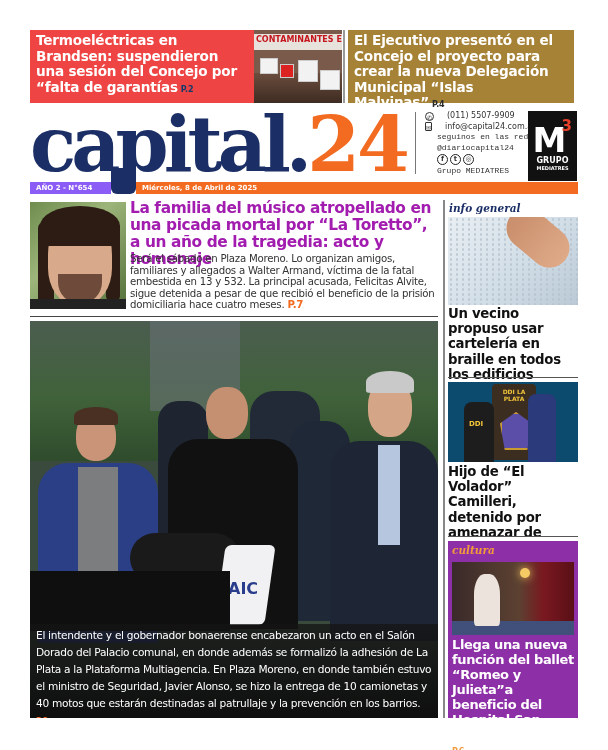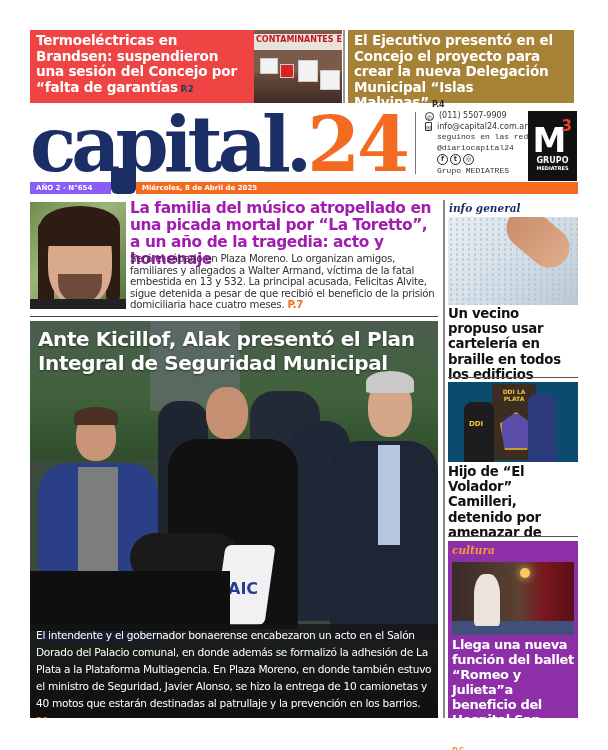--- a/index.html
+++ b/index.html
@@ -18,21 +18,21 @@
   .teaser-photo .sign.red { background:#d22; }
   .teaser-photo .crowd { position:absolute; left:0; bottom:0; width:100%; height:30px; background:linear-gradient(180deg,#6b4d3d,#3e2b22); }
   .vdiv { left:343px; top:30px; width:2px; height:73px; background:#999; }
 
   
   .logo { left:30px; top:106px; height:78px; width:380px; white-space:nowrap; }
   .logo .cap { font-family:"DejaVu Serif", serif; font-weight:bold; font-size:76px; color:#1b2f66; letter-spacing:-5px; line-height:78px; }
   .logo .num { font-family:"DejaVu Serif", serif; font-weight:bold; font-size:76px; color:#f26b21; letter-spacing:-3px; line-height:78px; }
   .mast-div { left:415px; top:112px; width:1px; height:62px; background:#777; }
   .contact { left:425px; top:111px; width:100px; font-size:8px; line-height:10.5px; color:#333; }
-  .contact .row { display:flex; align-items:center; gap:5px; white-space:nowrap; }
+  .contact .row { display:flex; align-items:center; gap:13px; white-space:nowrap; }
   .contact .ind { padding-left:12px; white-space:nowrap;font-family:Liberation Mono, monospace; }
   .ico { display:inline-block; width:9px; height:9px; border:1px solid #333; border-radius:50%; font-size:6px; line-height:9px; text-align:center; box-sizing:border-box; }
   .ico.sq { border-radius:1px; }
   .social { display:flex; gap:2px; padding-left:12px; margin:1px 0; }
   .social .s { width:11px; height:11px; border:1.3px solid #222; border-radius:50%; font-size:7px; line-height:9px; text-align:center; font-weight:bold; box-sizing:border-box; }
   .m3 { left:528px; top:111px; width:49px; height:70px; background:#111; color:#fff; text-align:center; }
   .m3 .M { font-family:"DejaVu Sans", sans-serif; font-weight:bold; font-size:34px; line-height:34px; margin-top:12px; margin-left:-6px; }
   .m3 .three { position:absolute; top:6px; right:5px; color:#e8412a; font-weight:bold; font-size:15px; }
   .m3 .g { font-size:8px; font-weight:bold; line-height:8px; }
   .m3 .md { font-size:5px; font-weight:bold; line-height:7px; }
@@ -181,21 +181,20 @@
   <div class="p" style="left:338px;top:58px;width:44px;height:58px;background:#d5a587;border-radius:45%;"></div>
   <div class="p" style="left:336px;top:50px;width:48px;height:22px;background:#c9c9c9;border-radius:50% 50% 10% 10%;"></div>
   <div class="p" style="left:300px;top:120px;width:108px;height:200px;background:#1e2635;border-radius:30px 30px 0 0;"></div>
   <div class="p" style="left:348px;top:124px;width:22px;height:100px;background:#b6c6de;"></div>
 
   <div class="p" style="left:100px;top:212px;width:110px;height:50px;background:#1a1a1a;border-radius:26px;"></div>
   <div class="p" style="left:190px;top:224px;width:50px;height:80px;background:#f1f1f3;border-radius:6px;transform:skewX(-8deg);"></div>
   <div class="p" style="left:198px;top:258px;color:#2a3d8d;font-weight:bold;font-size:16px;">AIC</div>
   <div class="p" style="left:0;top:250px;width:200px;height:60px;background:#0f0f0f;"></div>
 
-  <div class="mp-title">Ante Kicillof, Alak presentó el Plan Integral de Seguridad Municipal</div>
   <div class="mp-caption">
     <div class="txt"><span>El intendente y el gobernador bonaerense encabezaron un acto en el Salón Dorado del Palacio comunal, en donde además se formalizó la adhesión de La Plata a la Plataforma Multiagencia. En Plaza Moreno, en donde también estuvo el ministro de Seguridad, Javier Alonso, se hizo la entrega de 10 camionetas y 40 motos que estarán destinadas al patrullaje y la prevención en los barrios.</span> <span class="pg-orange" style="font-size:8px;">P.3</span></div>
   </div>
 </div>
 
 <div class="abs rcol-line"></div>
 <div class="abs sec-label ig-label">info general</div>
 <div class="abs braille">
   <div class="dots"></div>
   <div class="finger"></div>

